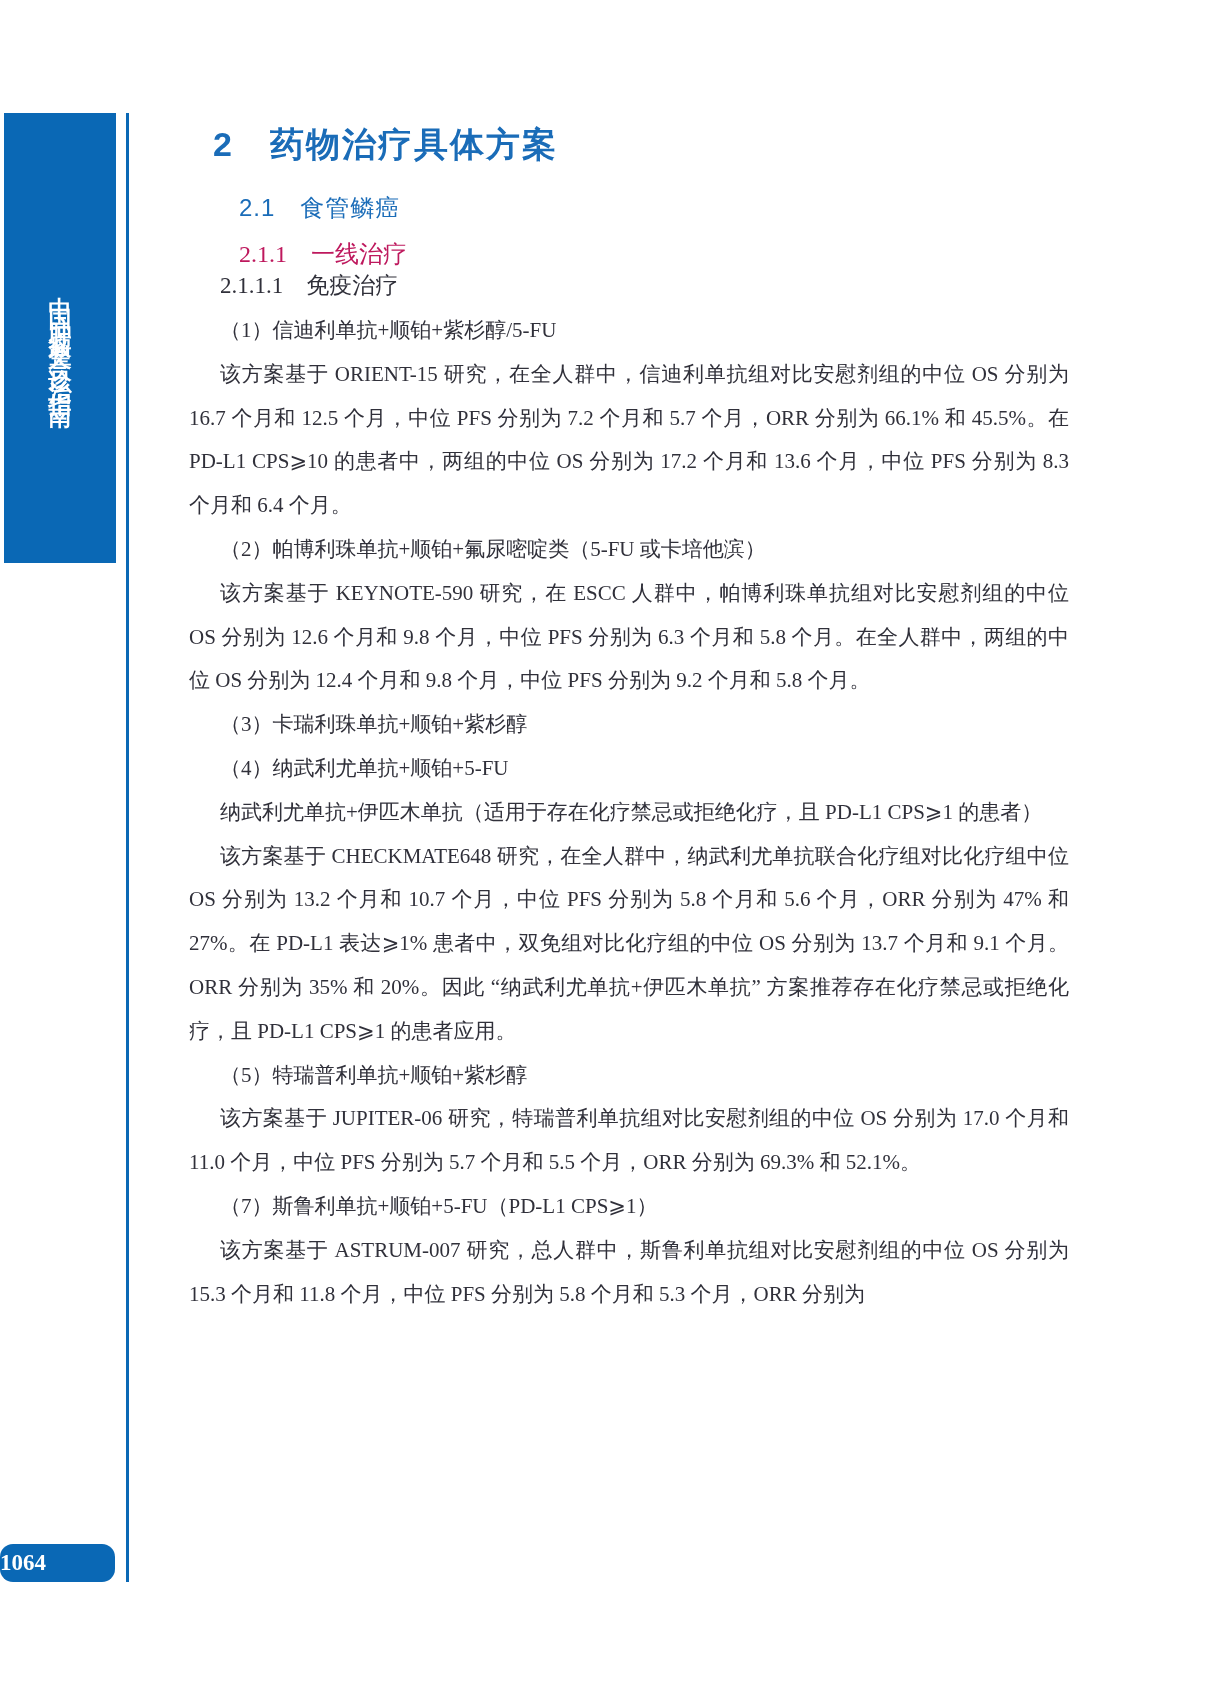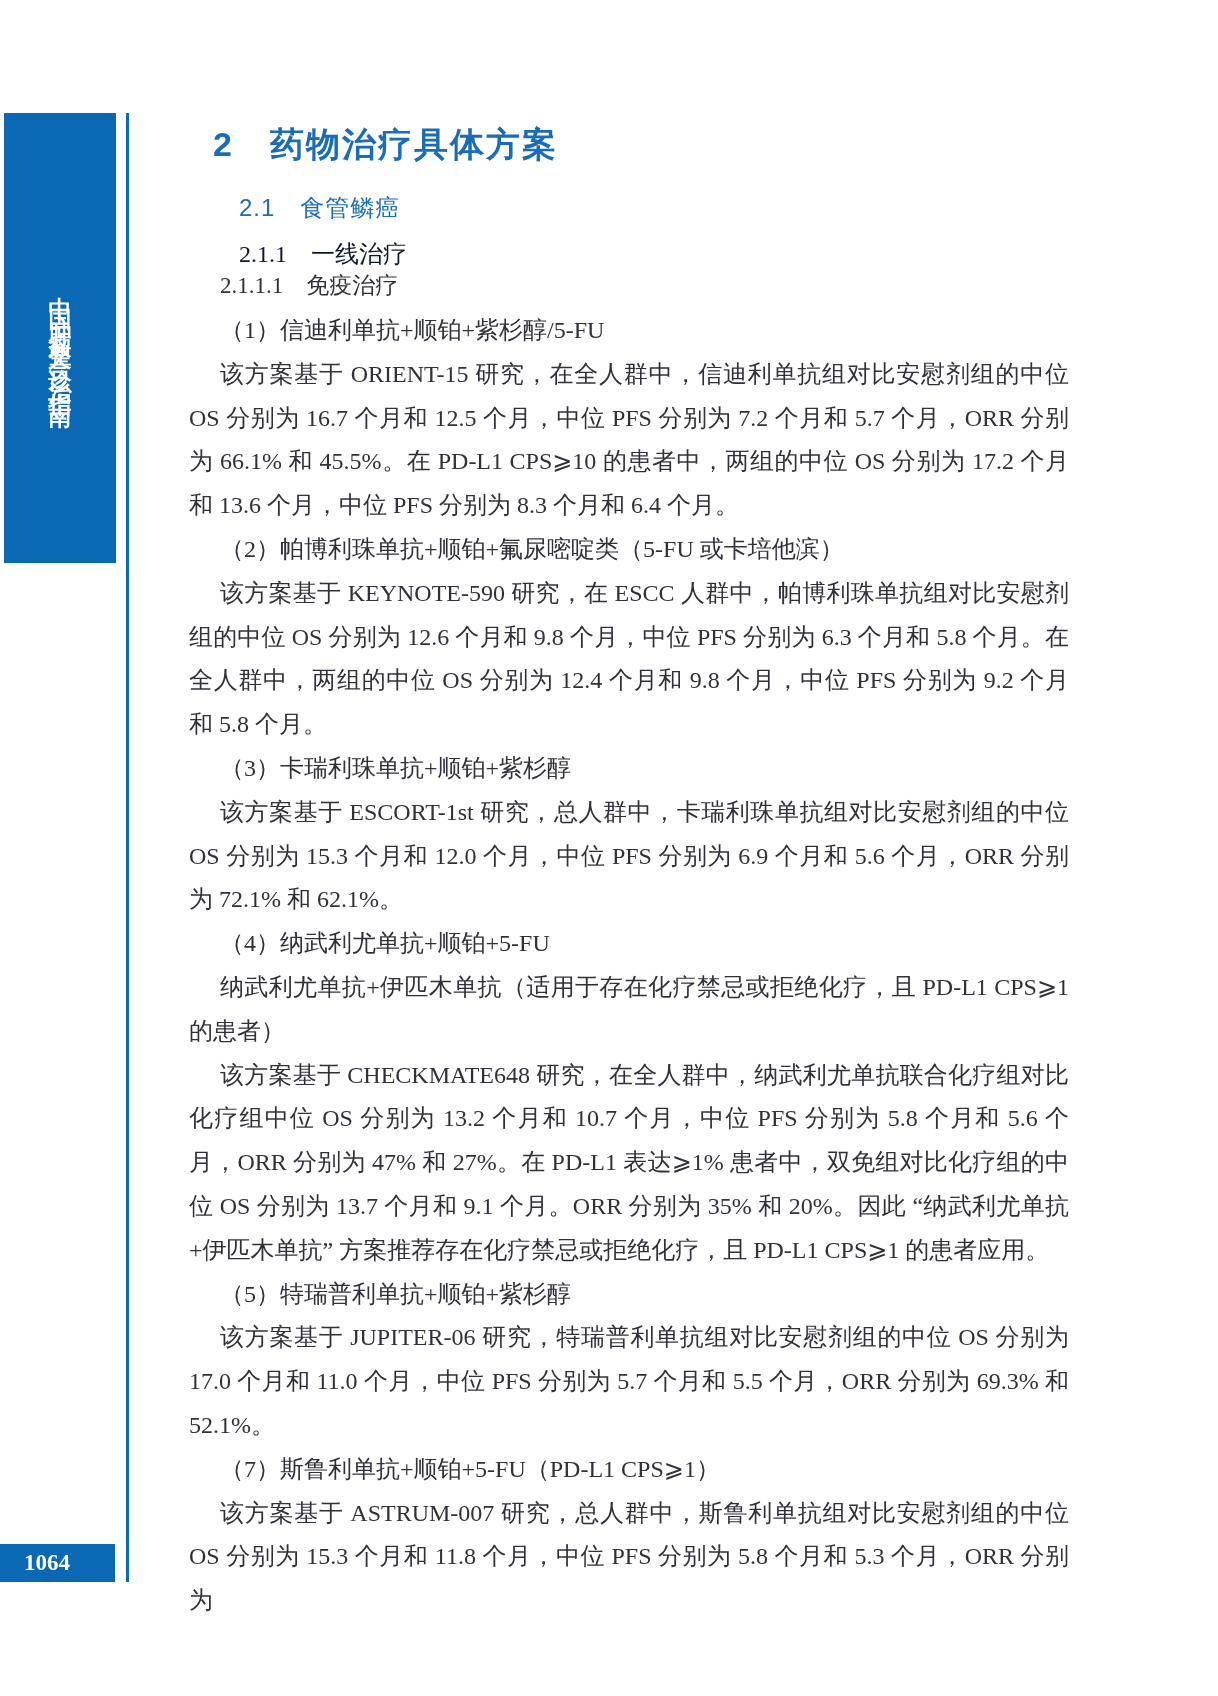--- a/index.html
+++ b/index.html
@@ -39,23 +39,24 @@
   
   .pagenum-badge {
     position: absolute;
     left: 0; top: 1544px;
     width: 115px; height: 38px;
     background: #0a68b5;
     color: #ffffff;
     font-family: "Liberation Serif", "DejaVu Serif", serif;
     font-weight: bold;
     font-size: 23px;
-    display: flex; align-items: center; justify-content: center;
+    display: flex; align-items: center; justify-content: flex-start;
     padding-right: 21px;
     box-sizing: border-box;
+    border-radius: 13px;
   }
   
   .content {
     position: absolute;
     left: 189px; top: 0;
     width: 880px;
     color: #30303a;
   }
   .h1 {
     margin: 126px 0 0 24px;
@@ -71,32 +72,32 @@
     font-weight: normal;
     font-size: 24px; line-height: 32px;
     color: #1a6cb8;
     letter-spacing: 1px;
   }
   .h3 {
     margin: 14px 0 0 50px;
     font-family: "Liberation Serif", "DejaVu Serif", serif;
     font-weight: normal;
     font-size: 24px; line-height: 32px;
-    color: #0f172a;
+    color: #be185d;
   }
   .h4 {
     margin: 0 0 0 31px;
     font-family: "Liberation Serif", "DejaVu Serif", serif;
     font-weight: normal;
     font-size: 23px; line-height: 32px;
     color: #30303a;
   }
   .content p {
     margin: 0;
-    font-size: 24px;
+    font-size: 21px;
     line-height: 43.8px;
     text-align: justify;
     text-indent: 31px;
     color: #30303a;
   }
   .content p.first-para { margin-top: 7px; }
 </style>
 </head>
 <body>
 
@@ -116,21 +117,20 @@
     <div class="h1">2　药物治疗具体方案</div>
     <div class="h2">2.1　食管鳞癌</div>
     <div class="h3">2.1.1　一线治疗</div>
     <div class="h4">2.1.1.1　免疫治疗</div>
 
     <p class="first-para">（1）信迪利单抗+顺铂+紫杉醇/5-FU</p>
     <p>该方案基于 ORIENT-15 研究，在全人群中，信迪利单抗组对比安慰剂组的中位 OS 分别为 16.7 个月和 12.5 个月，中位 PFS 分别为 7.2 个月和 5.7 个月，ORR 分别为 66.1% 和 45.5%。在 PD-L1 CPS⩾10 的患者中，两组的中位 OS 分别为 17.2 个月和 13.6 个月，中位 PFS 分别为 8.3 个月和 6.4 个月。</p>
     <p>（2）帕博利珠单抗+顺铂+氟尿嘧啶类（5-FU 或卡培他滨）</p>
     <p>该方案基于 KEYNOTE-590 研究，在 ESCC 人群中，帕博利珠单抗组对比安慰剂组的中位 OS 分别为 12.6 个月和 9.8 个月，中位 PFS 分别为 6.3 个月和 5.8 个月。在全人群中，两组的中位 OS 分别为 12.4 个月和 9.8 个月，中位 PFS 分别为 9.2 个月和 5.8 个月。</p>
     <p>（3）卡瑞利珠单抗+顺铂+紫杉醇</p>
-    <p>该方案基于 ESCORT-1st 研究，总人群中，卡瑞利珠单抗组对比安慰剂组的中位 OS 分别为 15.3 个月和 12.0 个月，中位 PFS 分别为 6.9 个月和 5.6 个月，ORR 分别为 72.1% 和 62.1%。</p>
     <p>（4）纳武利尤单抗+顺铂+5-FU</p>
     <p>纳武利尤单抗+伊匹木单抗（适用于存在化疗禁忌或拒绝化疗，且 PD-L1 CPS⩾1 的患者）</p>
     <p>该方案基于 CHECKMATE648 研究，在全人群中，纳武利尤单抗联合化疗组对比化疗组中位 OS 分别为 13.2 个月和 10.7 个月，中位 PFS 分别为 5.8 个月和 5.6 个月，ORR 分别为 47% 和 27%。在 PD-L1 表达⩾1% 患者中，双免组对比化疗组的中位 OS 分别为 13.7 个月和 9.1 个月。ORR 分别为 35% 和 20%。因此 “纳武利尤单抗+伊匹木单抗” 方案推荐存在化疗禁忌或拒绝化疗，且 PD-L1 CPS⩾1 的患者应用。</p>
     <p>（5）特瑞普利单抗+顺铂+紫杉醇</p>
     <p>该方案基于 JUPITER-06 研究，特瑞普利单抗组对比安慰剂组的中位 OS 分别为 17.0 个月和 11.0 个月，中位 PFS 分别为 5.7 个月和 5.5 个月，ORR 分别为 69.3% 和 52.1%。</p>
     <p>（7）斯鲁利单抗+顺铂+5-FU（PD-L1 CPS⩾1）</p>
     <p>该方案基于 ASTRUM-007 研究，总人群中，斯鲁利单抗组对比安慰剂组的中位 OS 分别为 15.3 个月和 11.8 个月，中位 PFS 分别为 5.8 个月和 5.3 个月，ORR 分别为</p>
   </div>
 
 </div>

